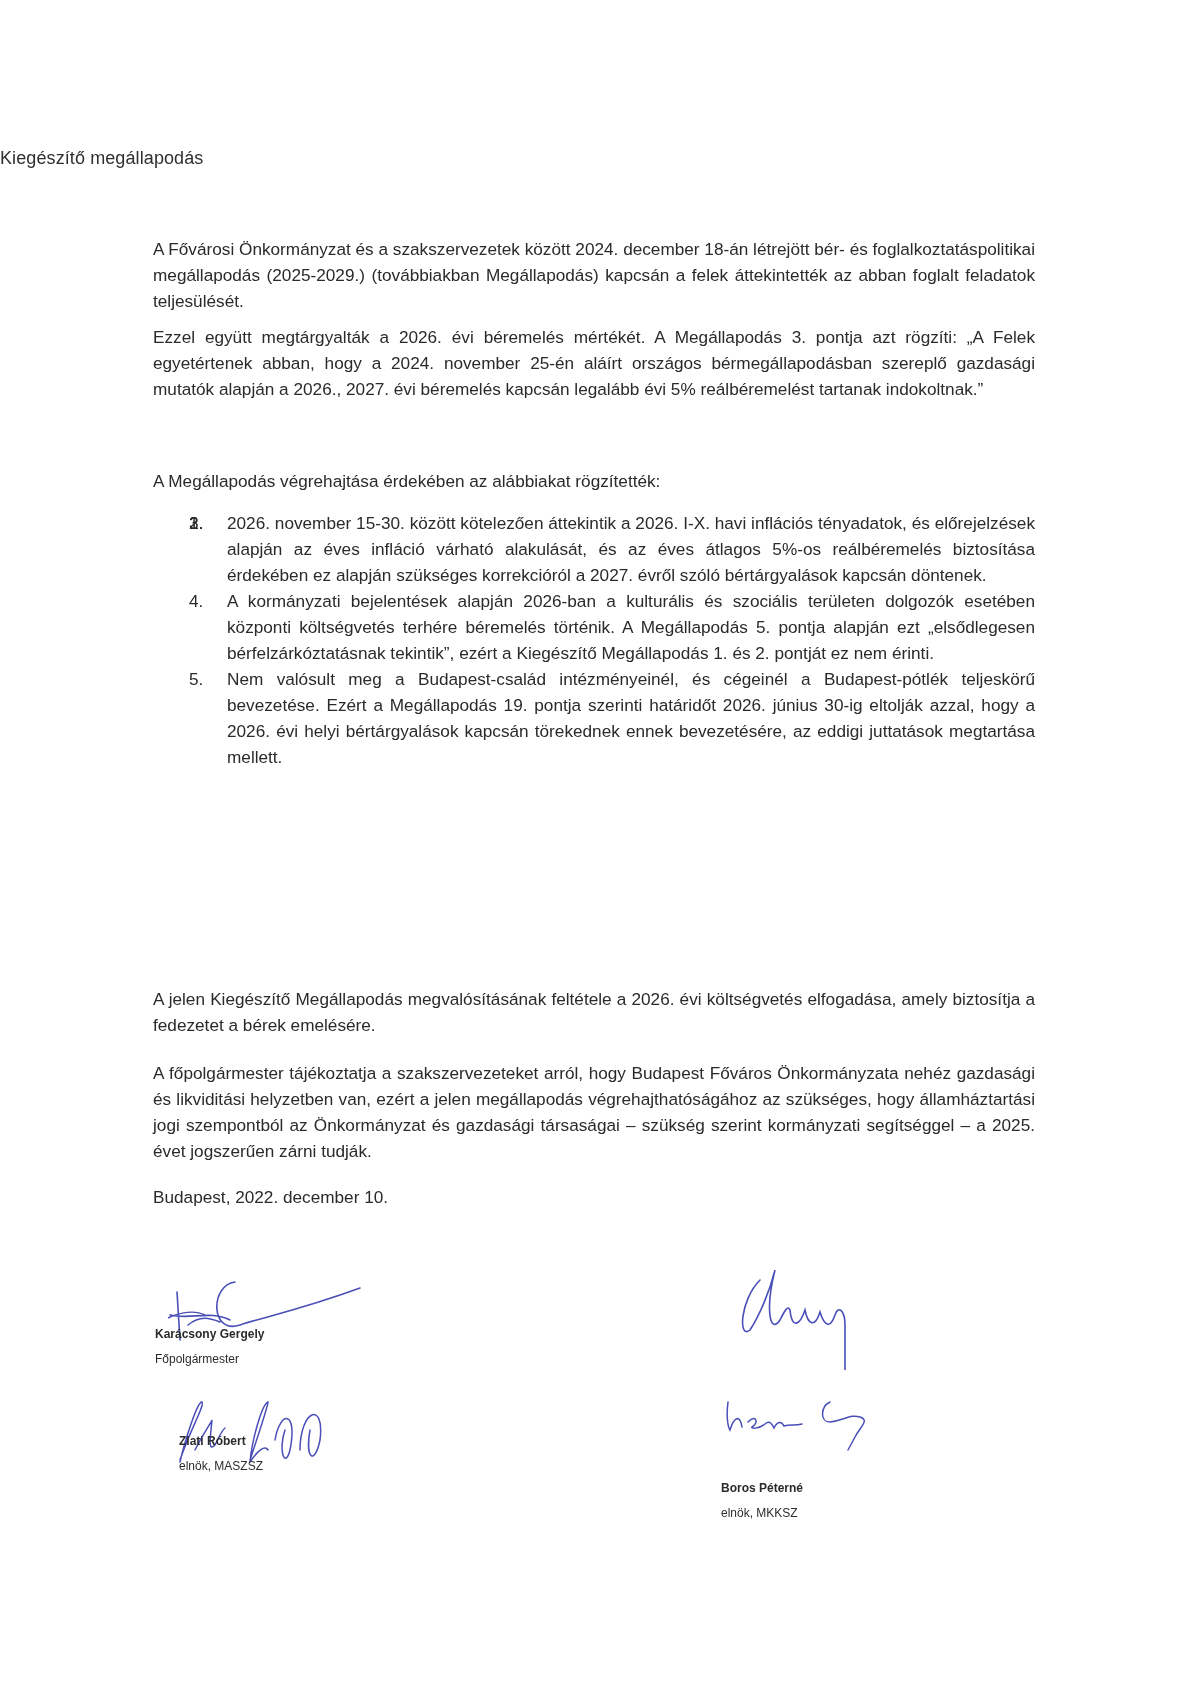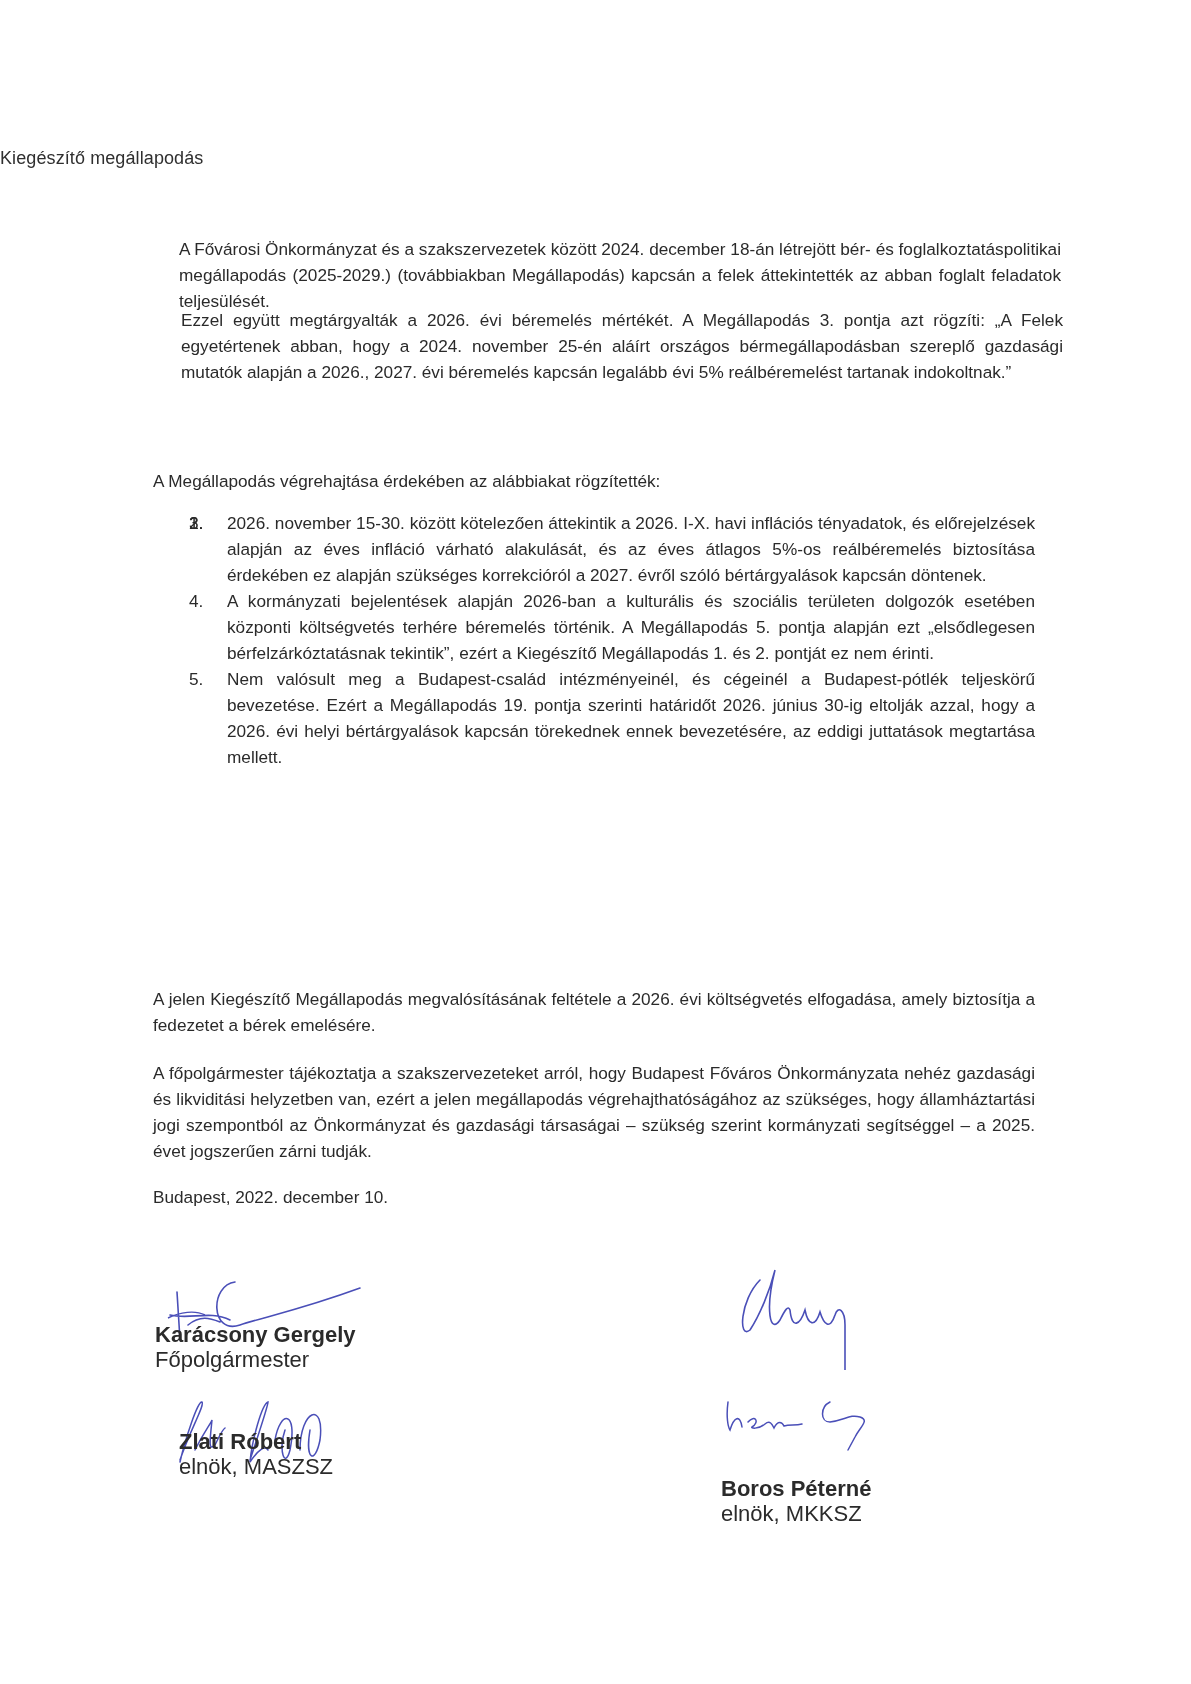--- a/index.html
+++ b/index.html
@@ -11,32 +11,32 @@
   }
   .title {
     position: absolute; top: 148px; left: 0; width: 1191px; 
     font-size: 18px; color: #2f2f2f; letter-spacing: 0.1px;
   }
   .body-text {
     position: absolute; left: 153px; width: 882px;
     font-size: 17.2px; line-height: 26px; color: #2a2a2a;
   }
   .body-text p { margin: 0; text-align: justify; }
-  .p1 { top: 236px; margin-left: 26px; }
-  .p2 { top: 307px; margin-left: 28px; }
+  .p1 { top: 236px; }
+  .p2 { top: 324px; }
   .p3 { top: 468px; }
   .list { position: absolute; left: 153px; top: 510px; width: 882px; margin: 0; padding: 0; list-style: none;
           font-size: 17.2px; line-height: 26px; color: #2a2a2a; }
   .list li { position: relative; padding-left: 74px; text-align: justify; margin: 0; }
   .list li .num { position: absolute; left: 36px; top: 0; }
   .p4 { top: 986px; }
   .p5 { top: 1060px; }
   .date { top: 1184px; }
 
-  .sig { position: absolute; font-family: "Liberation Sans", "DejaVu Sans", sans-serif; font-size: 22px; line-height: 25px; color: #2b2b2b; }
+  .sig { position: absolute; font-family: "Liberation Sans", "DejaVu Sans", sans-serif; font-size: 12px; line-height: 25px; color: #2b2b2b; }
   .sig .name { font-weight: bold; }
   .sig-kg { left: 155px; top: 1322px; }
   .sig-zr { left: 170px; top: 1429px; margin-left: 9px; }
   .sig-dm { left: 721px; top: 1322px; }
   .sig-bp { left: 721px; top: 1476px; }
 
   .signature { position: absolute; pointer-events: none; }
 </style>
 </head>
 <body>

